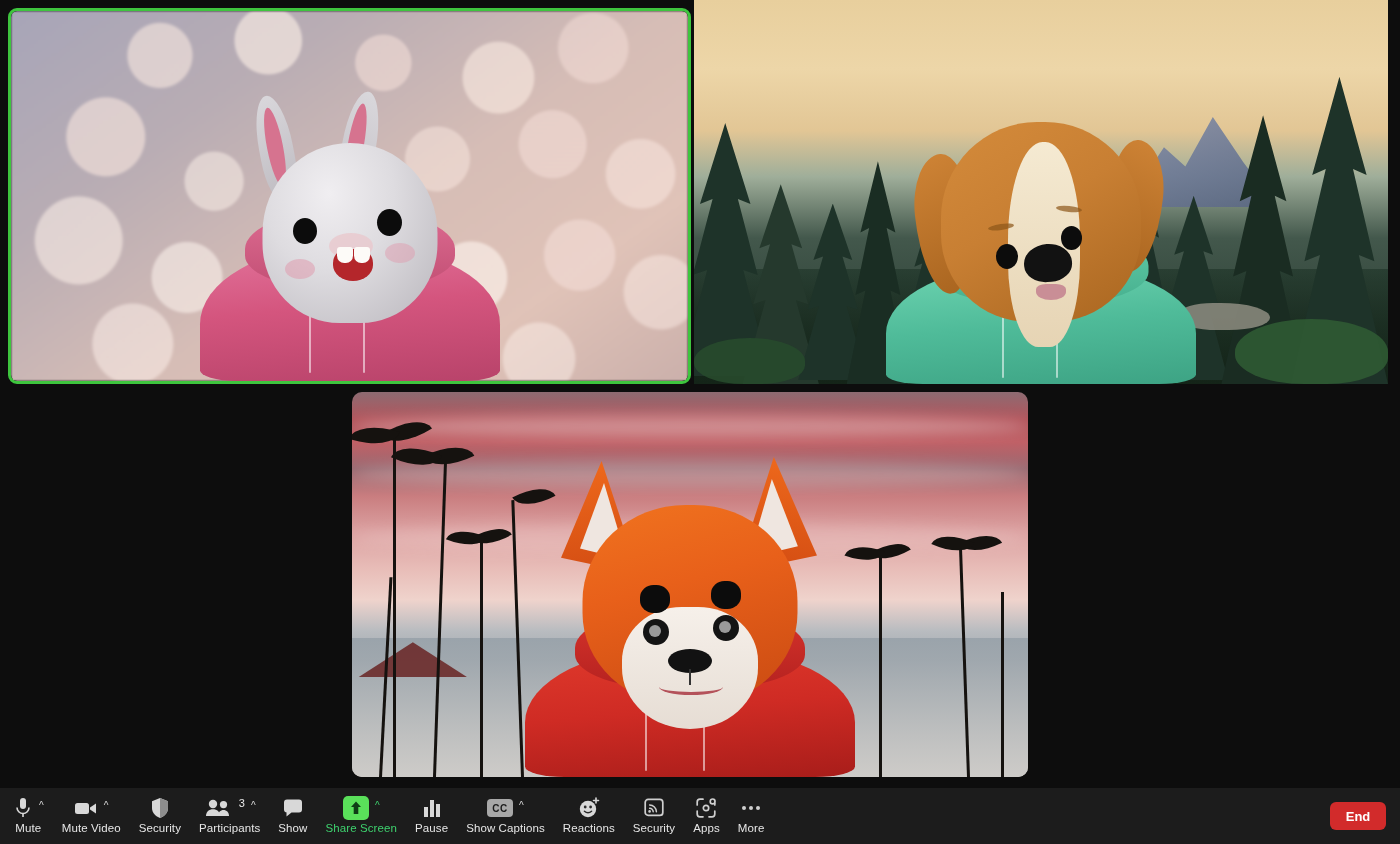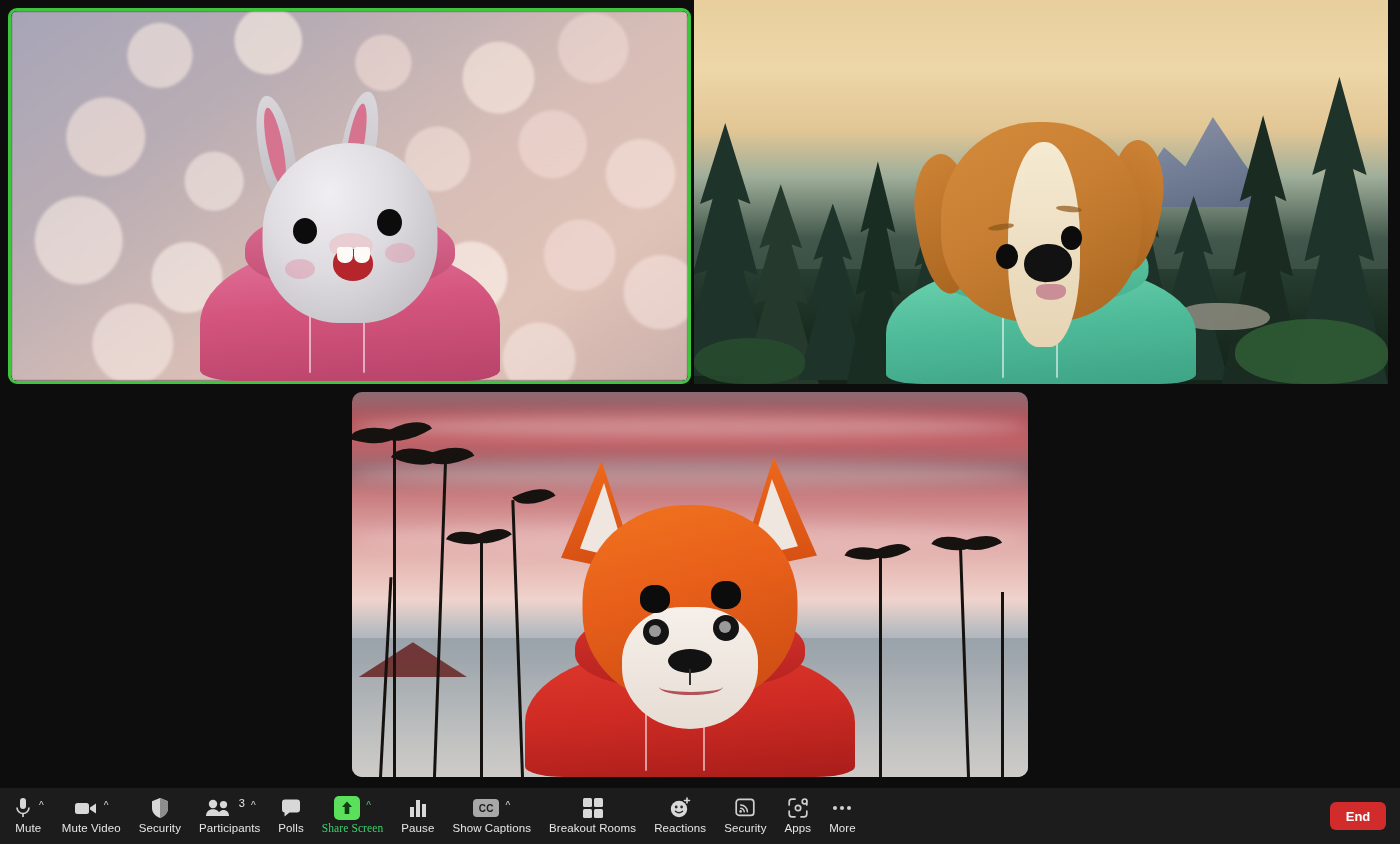--- a/index.html
+++ b/index.html
@@ -102,21 +102,21 @@
     background: #1c1c1c; display: flex; align-items: center;
   }
   #toolbar-left { display: flex; align-items: flex-start; height: 56px; padding-left: 4px; flex: 1; }
   .tb-item {
     position: relative; height: 56px; display: flex; flex-direction: column;
     align-items: center; justify-content: center; gap: 3px;
     padding: 0 9px; cursor: pointer; user-select: none;
   }
   .tb-icons { display: flex; align-items: center; gap: 6px; height: 22px; }
   .tb-label { font-size: 11.5px; color: #e6e6e6; letter-spacing: .1px; white-space: nowrap; line-height: 13px; }
-  .tb-item.active .tb-label { color: #3ed16e; font-family: Liberation Serif, serif; }
+  .tb-item.active .tb-label { color: #3ed16e; }
   .chev { color: #d8d8d8; font-size: 10px; line-height: 10px; transform: translateY(-2px); }
   .badge { font-size: 11px; color: #e8e8e8; margin-left: 1px; transform: translateY(-5px); }
 
   .sq-btn { width: 22px; height: 22px; border-radius: 4px; background: #8f8f8f;
             display: flex; align-items: center; justify-content: center; }
   .cc-btn { width: 26px; height: 18px; border-radius: 4px; background: #a8a8a8;
             display: flex; align-items: center; justify-content: center;
             font-size: 10px; font-weight: bold; color: #1c1c1c; letter-spacing: .5px; }
   .share-btn { width: 26px; height: 24px; border-radius: 5px; background: #5ae05a;
             display: flex; align-items: center; justify-content: center; }
@@ -330,21 +330,21 @@
         </div>
         <div class="tb-label">Participants</div>
       </div>
 
       <div class="tb-item">
         <div class="tb-icons">
           <svg class="ico" width="22" height="20" viewBox="0 0 22 20">
             <path d="M2 4.5 A3 3 0 0 1 5 1.5 H17 A3 3 0 0 1 20 4.5 V11.5 A3 3 0 0 1 17 14.5 H9.5 L4.5 18.5 V14.5 H5 A3 3 0 0 1 2 11.5 Z" fill="#d8d8d8"></path>
           </svg>
         </div>
-        <div class="tb-label">Polls</div>
+        <div class="tb-label">Show</div>
       </div>
 
       <div class="tb-item active">
         <div class="tb-icons">
           <div class="share-btn">
             <svg width="14" height="16" viewBox="0 0 14 16">
               <path d="M7 1.5 L12 7 H9.3 V14 H4.7 V7 H2 Z" fill="#0f3d16"></path>
             </svg>
           </div>
           <span class="chev" style="color:#3ed16e;">^</span>
@@ -365,31 +365,20 @@
 
 
       <div class="tb-item">
         <div class="tb-icons">
           <div class="cc-btn">CC</div>
           <span class="chev">^</span>
         </div>
         <div class="tb-label">Show Captions</div>
       </div>
 
-      <div class="tb-item">
-        <div class="tb-icons">
-          <svg class="ico" width="22" height="22" viewBox="0 0 22 22">
-            <rect x="1" y="1" width="9" height="9" rx="1.5" fill="#d8d8d8"></rect>
-            <rect x="12" y="1" width="9" height="9" rx="1.5" fill="#d8d8d8"></rect>
-            <rect x="1" y="12" width="9" height="9" rx="1.5" fill="#d8d8d8"></rect>
-            <rect x="12" y="12" width="9" height="9" rx="1.5" fill="#d8d8d8"></rect>
-          </svg>
-        </div>
-        <div class="tb-label">Breakout Rooms</div>
-      </div>
 
       <div class="tb-item">
         <div class="tb-icons">
           <svg class="ico" width="22" height="22" viewBox="0 0 22 22">
             <circle cx="10" cy="12" r="8.2" fill="#d8d8d8"></circle>
             <circle cx="7.2" cy="10" r="1.4" fill="#2a2a2a"></circle>
             <circle cx="12.6" cy="10" r="1.4" fill="#2a2a2a"></circle>
             <path d="M6.4 14.2 Q10 17.4 13.6 14.2" fill="none" stroke="#2a2a2a" stroke-width="1.4" stroke-linecap="round"></path>
             <path d="M18 1 v5 M15.5 3.5 h5" stroke="#d8d8d8" stroke-width="1.6" stroke-linecap="round"></path>
           </svg>

